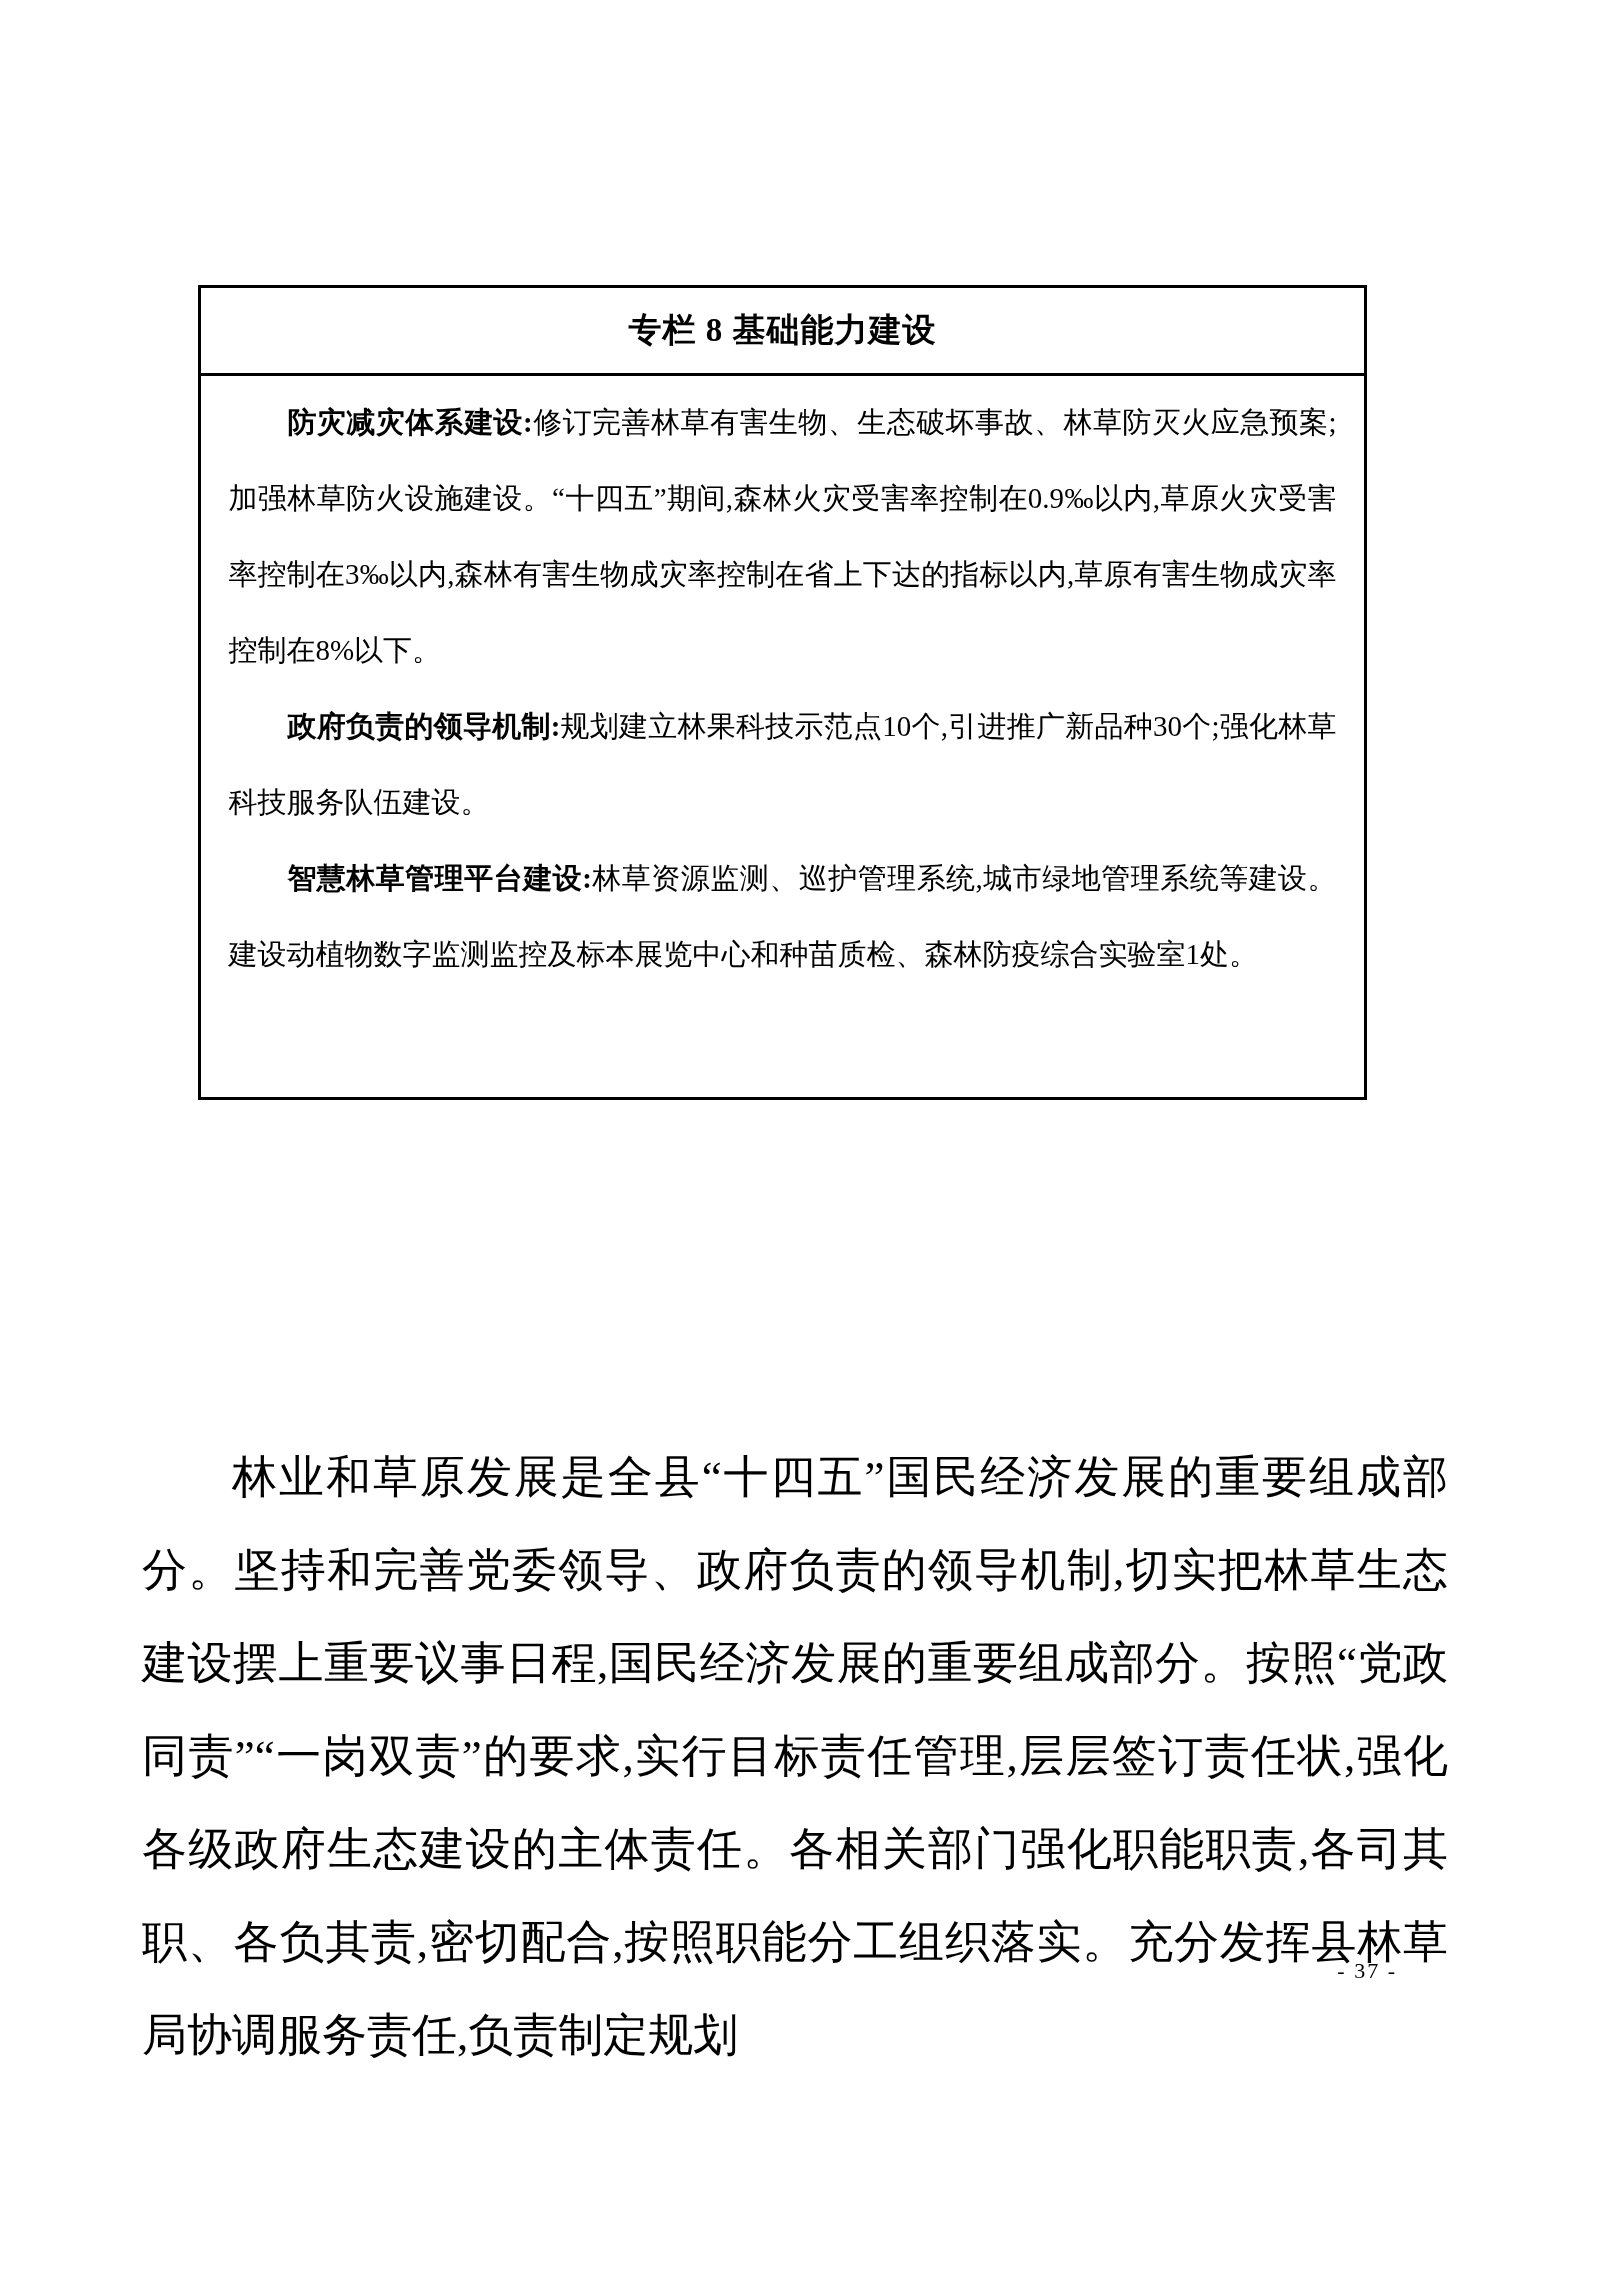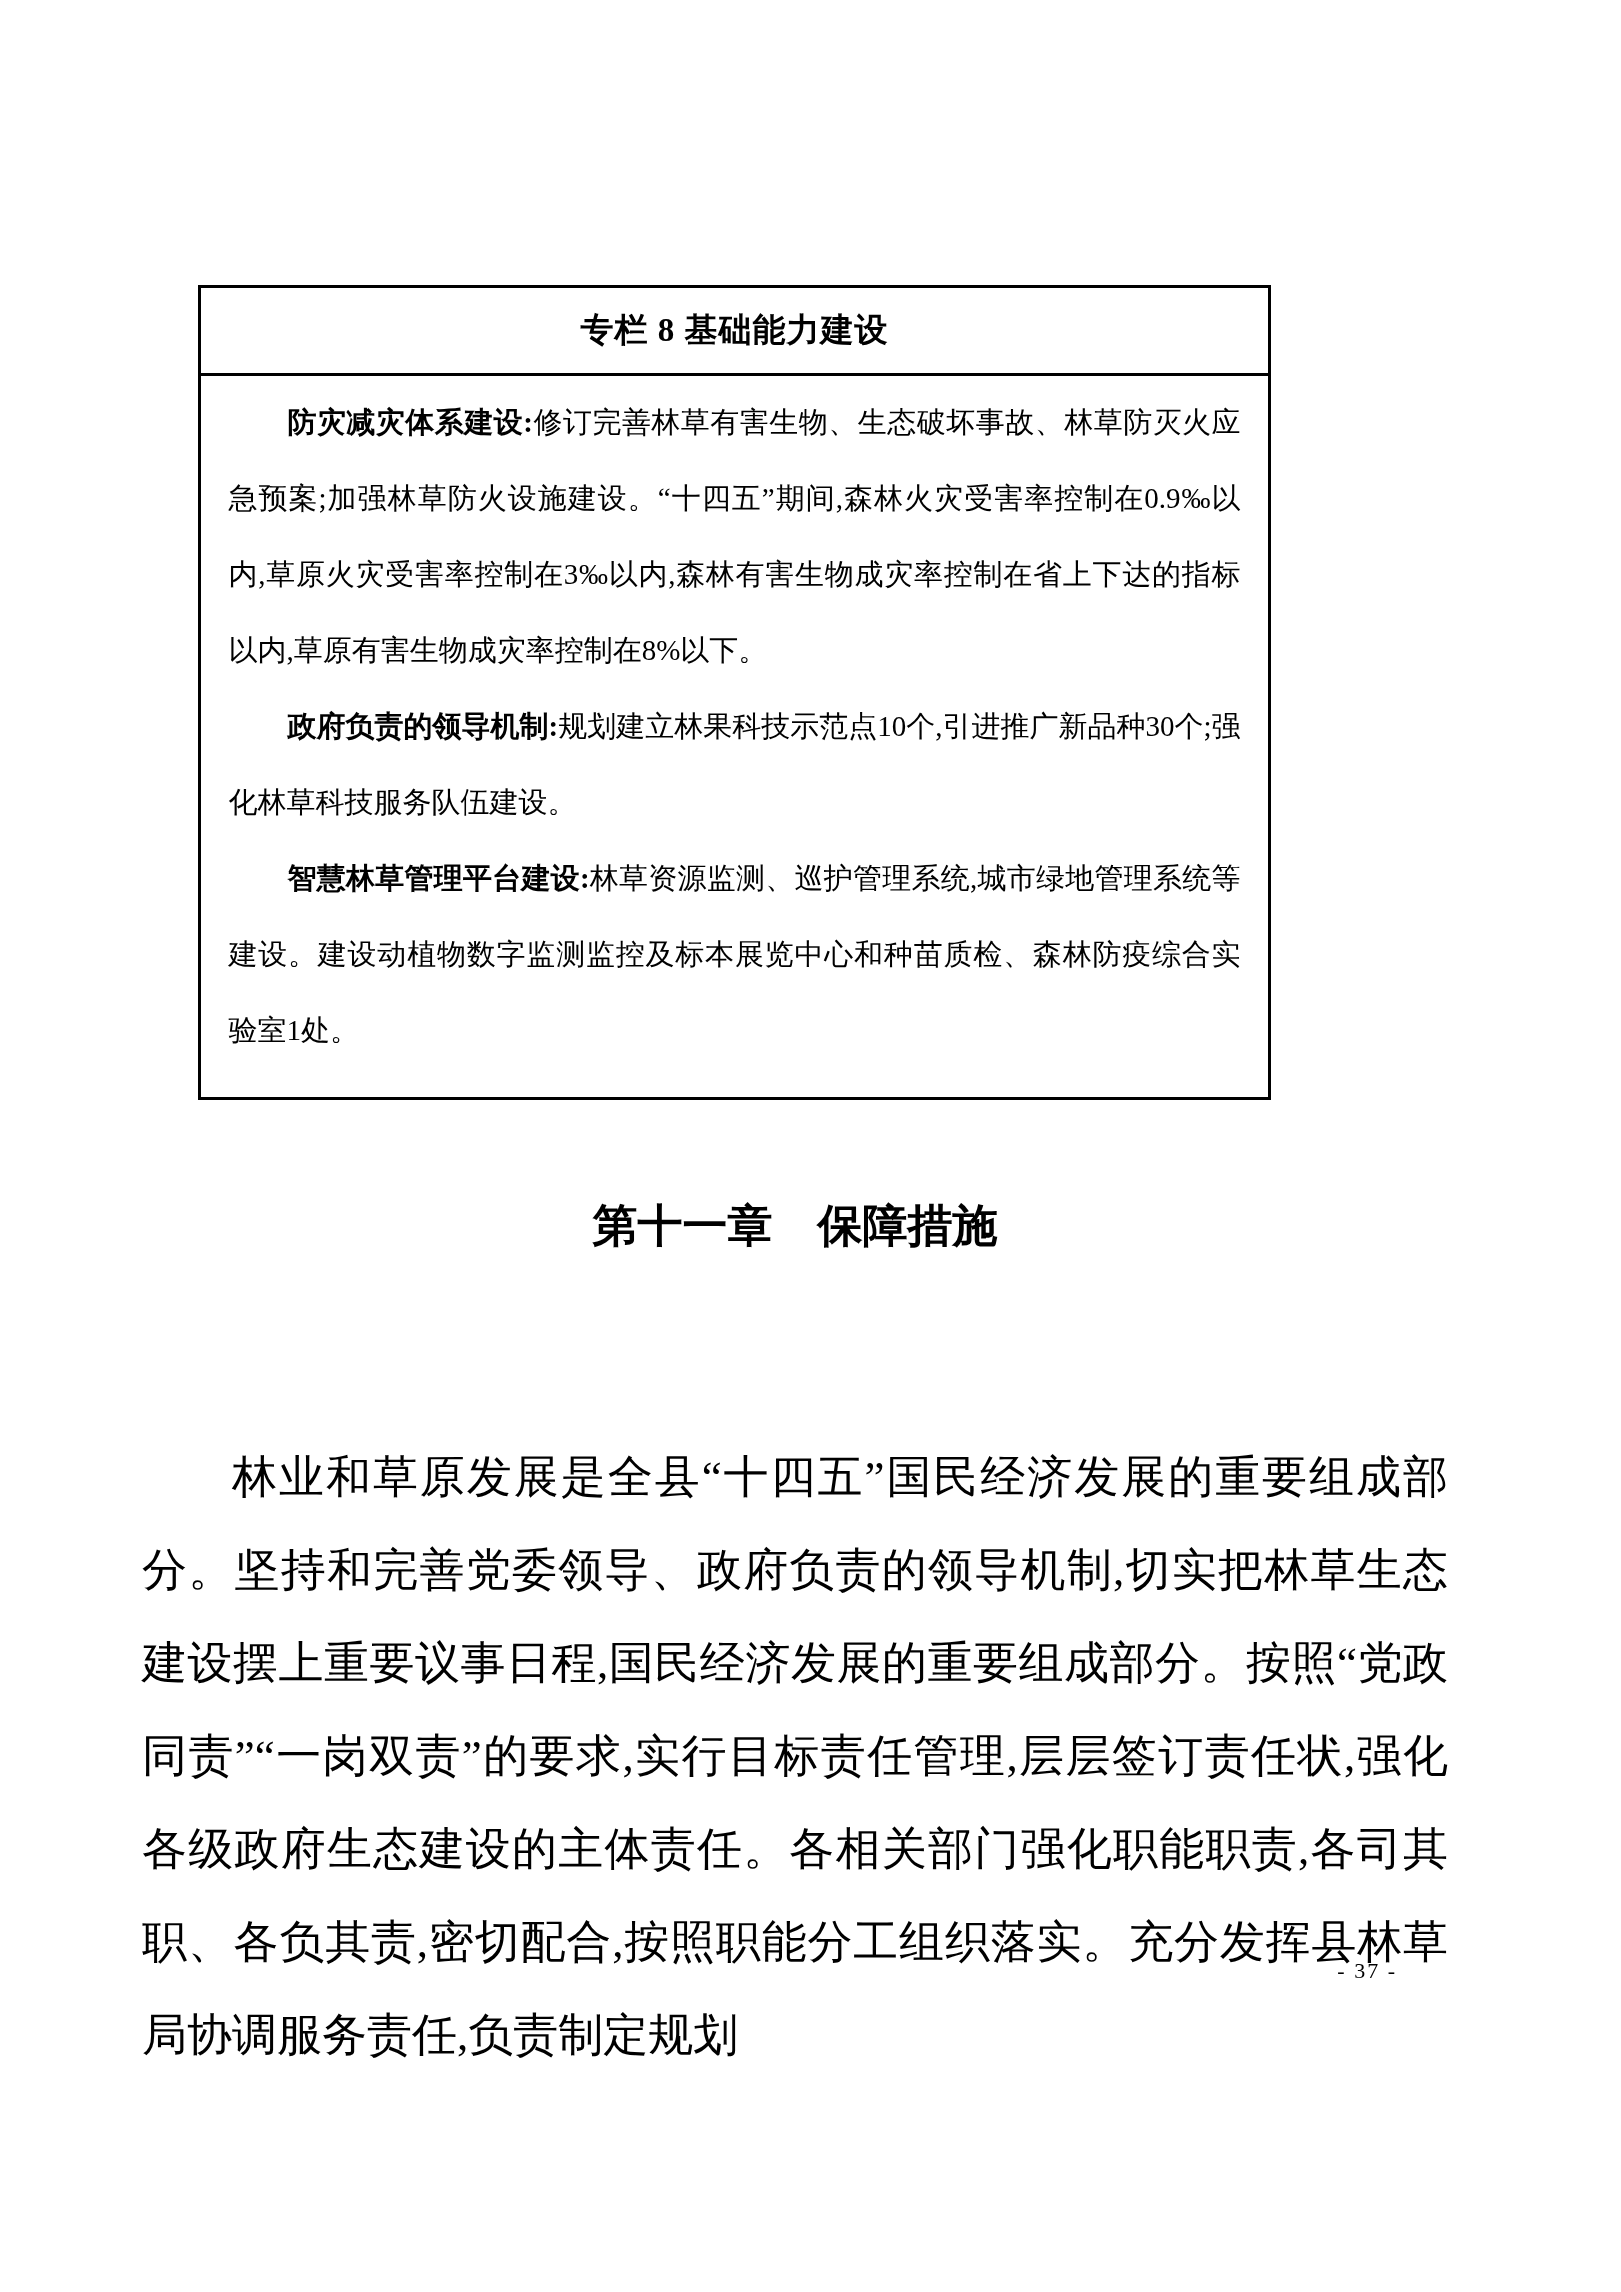--- a/index.html
+++ b/index.html
@@ -11,21 +11,21 @@
     color: #000000;
     font-family: "Liberation Serif", "DejaVu Serif", serif;
     overflow: hidden;
   }
 
   
   .callout-box {
     position: absolute;
     left: 198px;
     top: 285px;
-    width: 1073px;
+    width: 1169px;
     height: 815px;
     border: 3.9px solid #000;
     box-sizing: border-box;
     background: #fff;
   }
   .callout-box-header {
     height: 85px;
     border-bottom: 3.9px solid #000;
     display: flex;
     align-items: center;
@@ -106,21 +106,20 @@
     <div class="callout-box-header">
       <span class="callout-box-title">专栏 8 基础能力建设</span>
     </div>
     <div class="callout-box-body">
       <p class="callout-paragraph"><span class="paragraph-lead">防灾减灾体系建设:</span><span>修订完善林草有害生物、生态破坏事故、林草防灭火应急预案;加强林草防火设施建设。“十四五”期间,森林火灾受害率控制在0.9‰以内,草原火灾受害率控制在3‰以内,森林有害生物成灾率控制在省上下达的指标以内,草原有害生物成灾率控制在8%以下。</span></p>
       <p class="callout-paragraph"><span class="paragraph-lead">政府负责的领导机制:</span><span>规划建立林果科技示范点10个,引进推广新品种30个;强化林草科技服务队伍建设。</span></p>
       <p class="callout-paragraph"><span class="paragraph-lead">智慧林草管理平台建设:</span><span>林草资源监测、巡护管理系统,城市绿地管理系统等建设。建设动植物数字监测监控及标本展览中心和种苗质检、森林防疫综合实验室1处。</span></p>
     </div>
   </div>
 
-  <div class="chapter-heading">第十一章　保障措施</div>
 
 
   <p class="body-paragraph">林业和草原发展是全县“十四五”国民经济发展的重要组成部分。坚持和完善党委领导、政府负责的领导机制,切实把林草生态建设摆上重要议事日程,国民经济发展的重要组成部分。按照“党政同责”“一岗双责”的要求,实行目标责任管理,层层签订责任状,强化各级政府生态建设的主体责任。各相关部门强化职能职责,各司其职、各负其责,密切配合,按照职能分工组织落实。充分发挥县林草局协调服务责任,负责制定规划</p>
 
   <div class="page-number">- 37 -</div>
 
 </div>
 
 
 </body></html>

